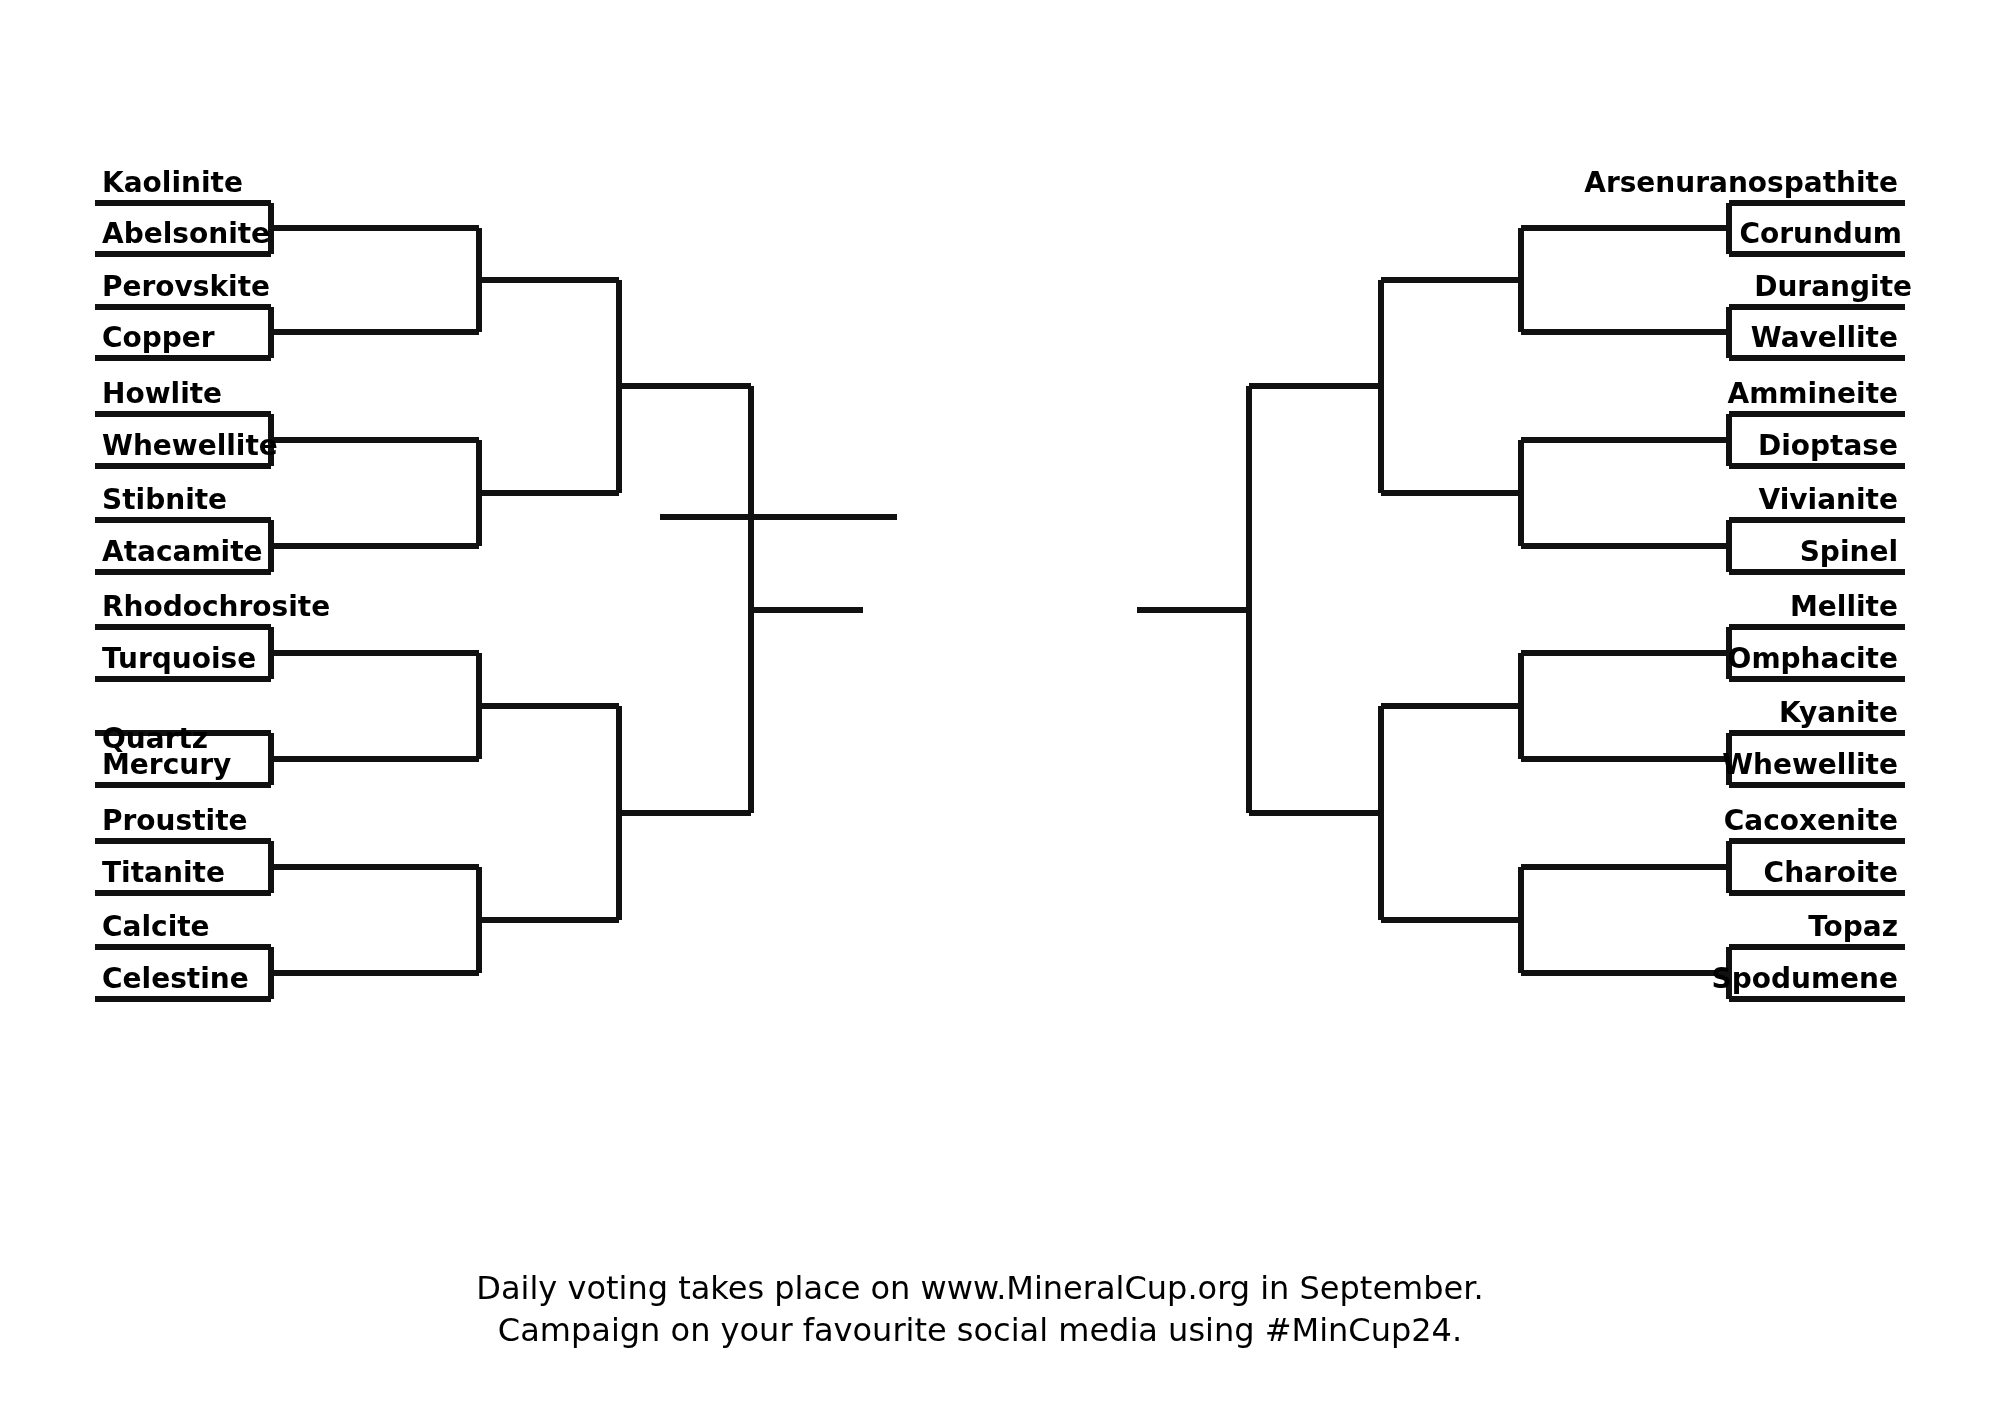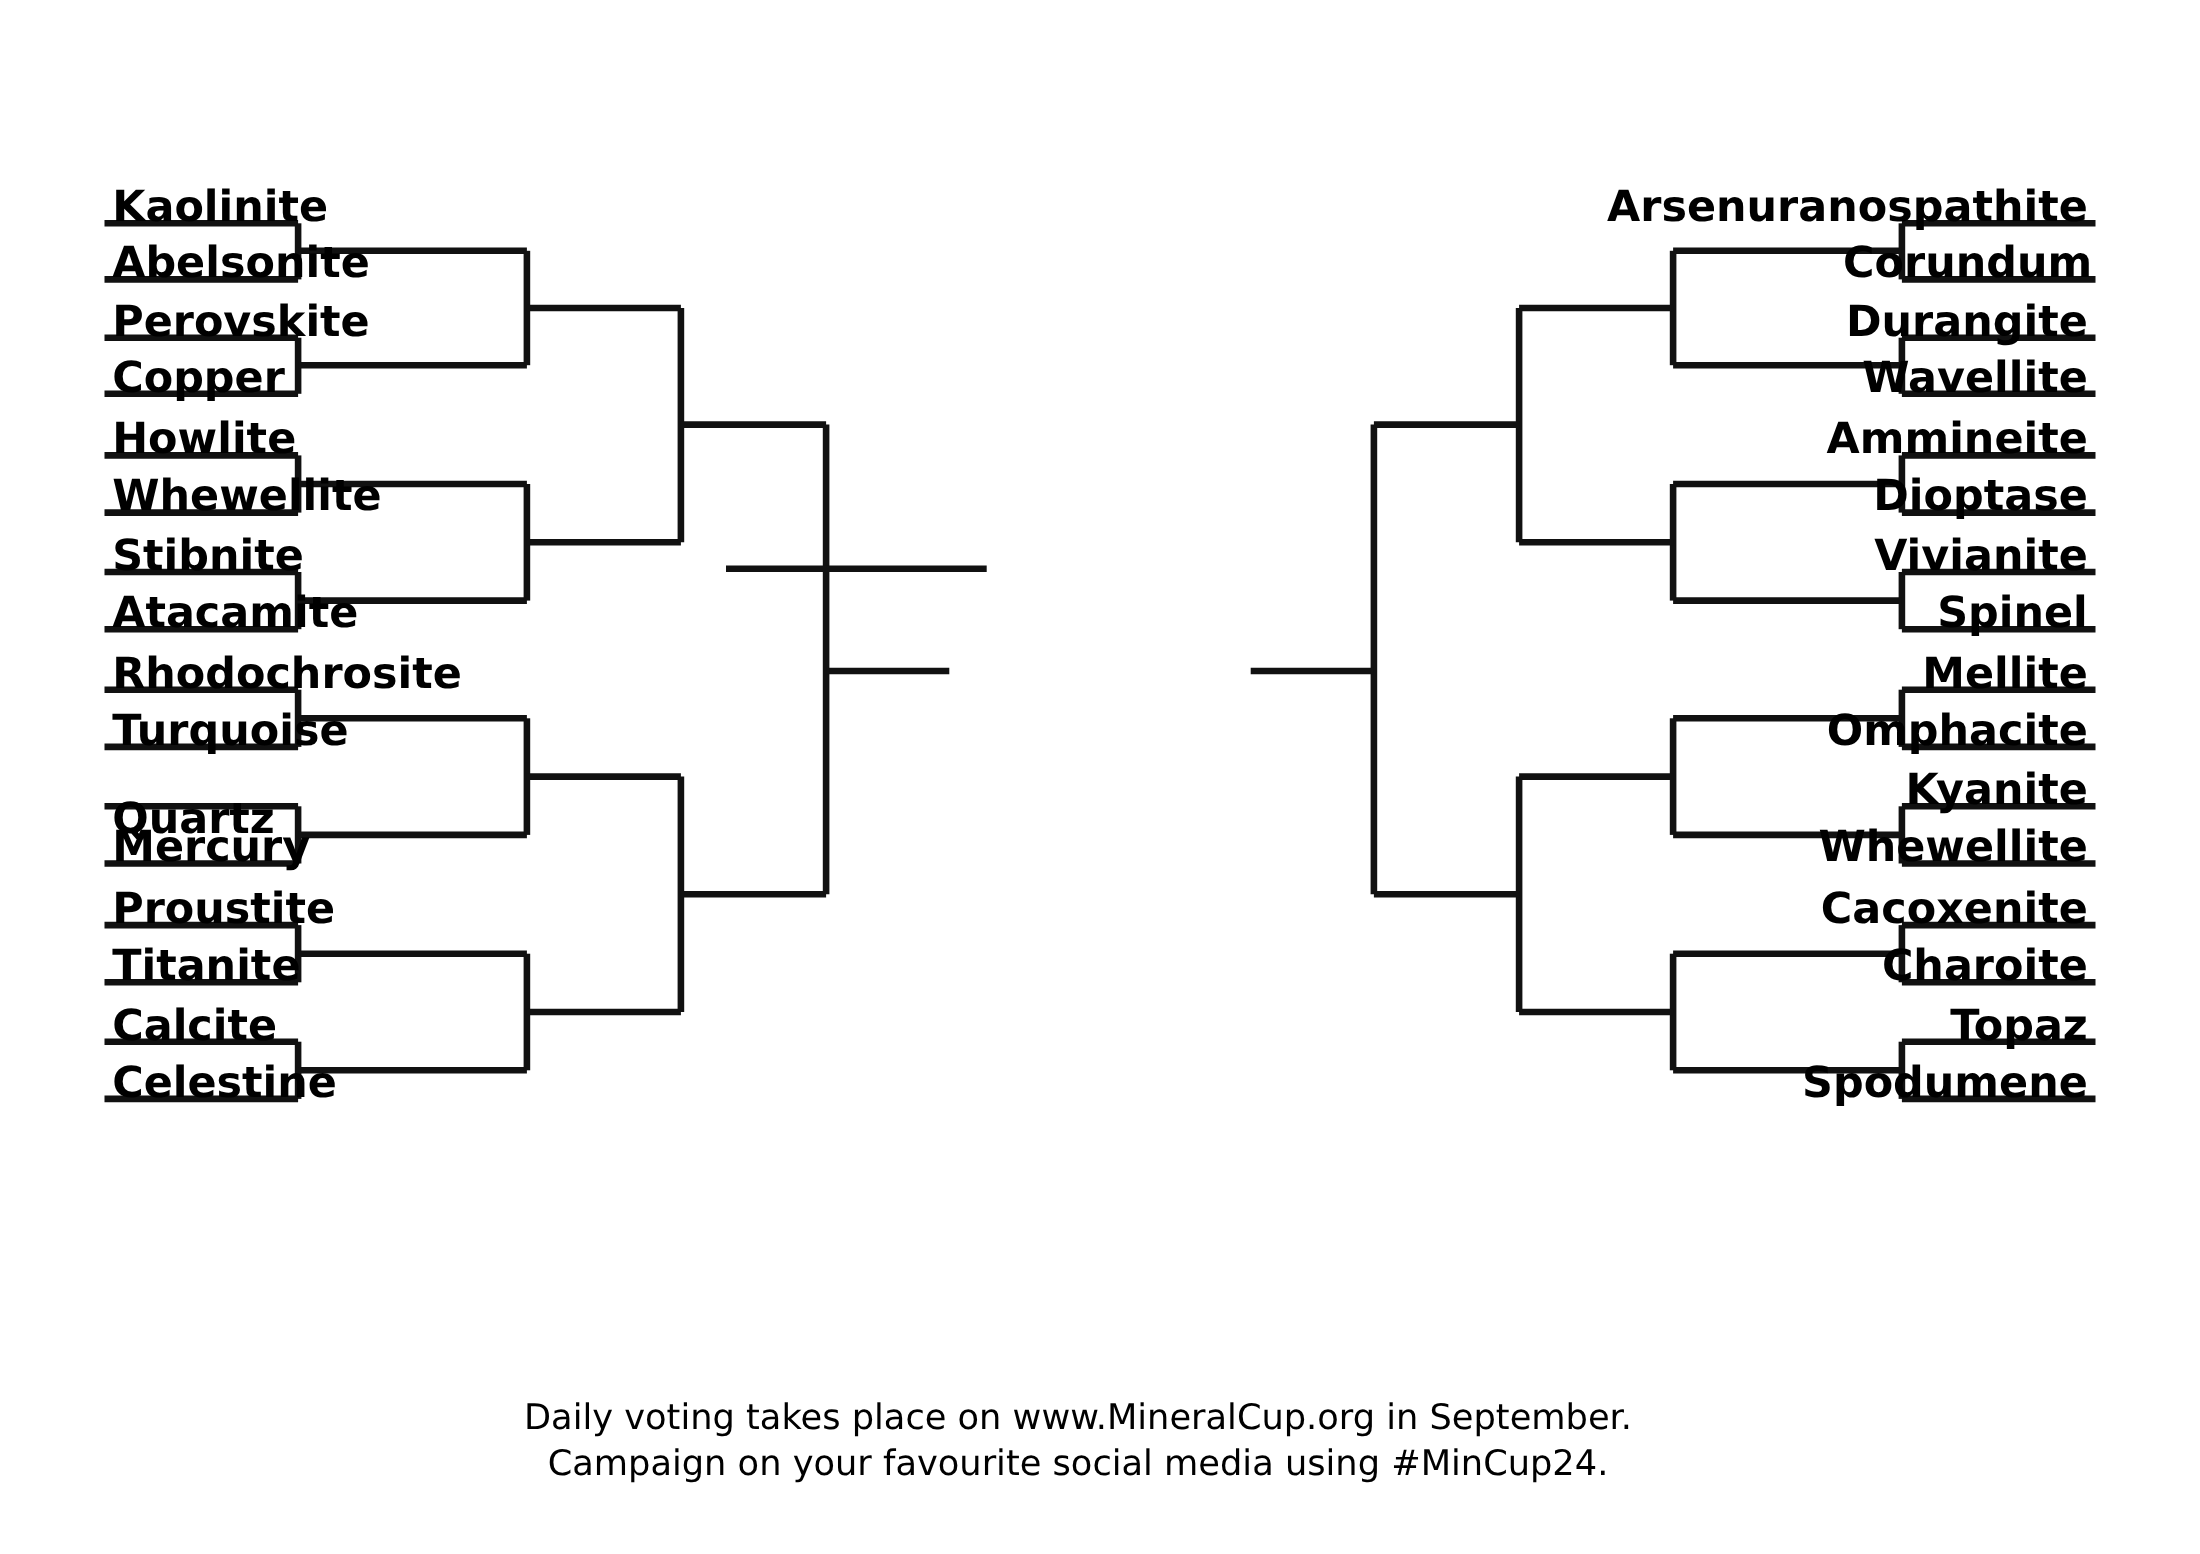--- a/index.html
+++ b/index.html
@@ -51,21 +51,21 @@
     font-family: "DejaVu Sans", sans-serif;
     font-weight: normal;
     font-size: 32px;
     line-height: 1.30;
     color: #000000;
   }
   .slot {
     position: absolute;
     font-family: "DejaVu Sans", sans-serif;
     font-weight: bold;
-    font-size: 39px;
+    font-size: 28px;
     color: #000000;
     white-space: nowrap;
     line-height: 1;
   }
   .slot.left {
     text-align: left;
   }
   .slot.right {
     text-align: right;
   }
@@ -186,21 +186,21 @@
       <div class="slot left" style="top: 593px; left: 102px;">Rhodochrosite</div>
       <div class="slot left" style="top: 645px; left: 102px;">Turquoise</div>
       <div class="slot left" style="top: 725px; left: 102px;">Quartz</div>
       <div class="slot left" style="top: 751px; left: 102px;">Mercury</div>
       <div class="slot left" style="top: 807px; left: 102px;">Proustite</div>
       <div class="slot left" style="top: 859px; left: 102px;">Titanite</div>
       <div class="slot left" style="top: 913px; left: 102px;">Calcite</div>
       <div class="slot left" style="top: 965px; left: 102px;">Celestine</div>
       <div class="slot right" style="top: 169px; left: 0px; width: 1898px;">Arsenuranospathite</div>
       <div class="slot right" style="top: 220px; left: 4px; width: 1898px;">Corundum</div>
-      <div class="slot right" style="top: 273px; left: 0px; width: 1898px;">Durangite</div>
+      <div class="slot right" style="top: 273px; left: 0px; width: 1898px; padding-left: 14px;">Durangite</div>
       <div class="slot right" style="top: 324px; left: 0px; width: 1898px;">Wavellite</div>
       <div class="slot right" style="top: 380px; left: 0px; width: 1898px;">Ammineite</div>
       <div class="slot right" style="top: 432px; left: 0px; width: 1898px;">Dioptase</div>
       <div class="slot right" style="top: 486px; left: 0px; width: 1898px;">Vivianite</div>
       <div class="slot right" style="top: 538px; left: 0px; width: 1898px;">Spinel</div>
       <div class="slot right" style="top: 593px; left: 0px; width: 1898px;">Mellite</div>
       <div class="slot right" style="top: 645px; left: 0px; width: 1898px;">Omphacite</div>
       <div class="slot right" style="top: 699px; left: 0px; width: 1898px;">Kyanite</div>
       <div class="slot right" style="top: 751px; left: 0px; width: 1898px;">Whewellite</div>
       <div class="slot right" style="top: 807px; left: 0px; width: 1898px;">Cacoxenite</div>

